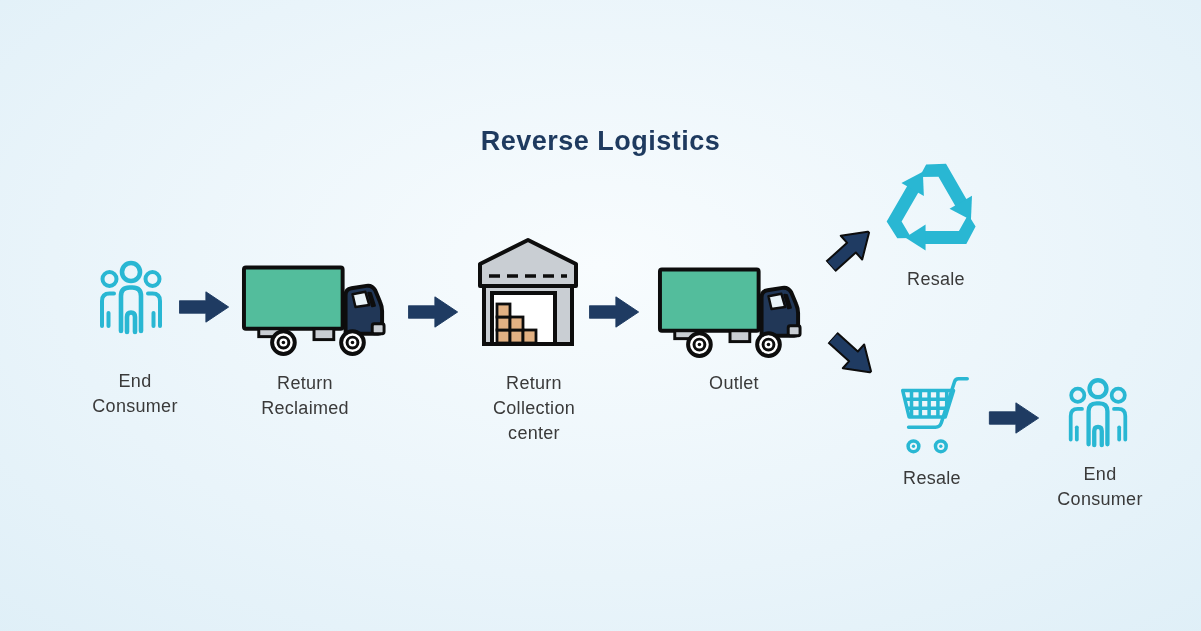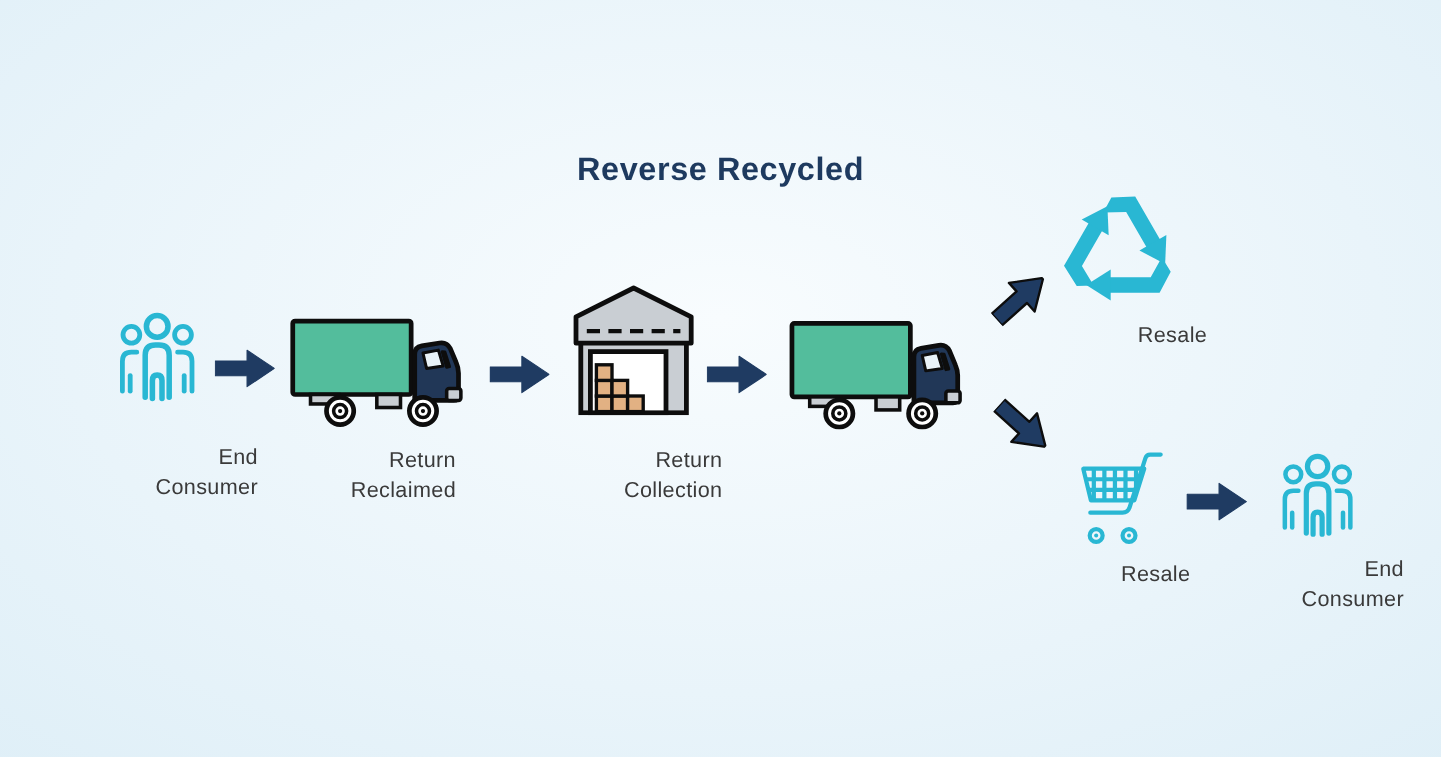--- a/index.html
+++ b/index.html
@@ -16,21 +16,21 @@
   }
   .title{
     position:absolute;left:0;right:0;top:126px;text-align:center;
     font-size:27px;font-weight:700;color:var(--title-navy);letter-spacing:.5px;
   }
   .icon{position:absolute;}
   .label{
     position:absolute;text-align:center;color:var(--label);
     font-size:18px;line-height:25px;letter-spacing:.3px;
   }
-  .label span{display:block;text-align:right;}
+  .label span{display:block;}
   .arrow{position:absolute;}
   .arrow svg{display:block;}
   .arrow polygon{fill:var(--navy);stroke:var(--navy);stroke-width:1;stroke-linejoin:round}
   .arrow.outlined polygon{stroke:var(--outline);stroke-width:2}
   .rot-up svg{transform:rotate(-42deg);}
   .rot-down svg{transform:rotate(42deg);}
 
   
   .people-svg circle,.people-svg path{fill:none;stroke:var(--teal);stroke-linecap:round;stroke-linejoin:round}
   .people-svg .main{stroke-width:4.6}
@@ -73,21 +73,21 @@
   #a-down{left:826px;top:336px}
   #i-cart{left:895px;top:372px}     #l-cart{left:872px;top:466px;width:120px}
   #a4{left:984px;top:400px}
   #i-people2{left:1066px;top:377px} #l-people2{left:1030px;top:462px;width:140px}
 </style>
 </head>
 <body>
 
 <div class="stage">
 
-  <div class="title">Reverse Recycled</div>
+  <div class="title">Reverse Logistics</div>
 
   <div class="icon" id="i-people1">
     <svg class="people-svg" width="68" height="82" viewBox="0 0 68 82">
       <circle class="side" cx="12.5" cy="19" r="7"></circle>
       <path class="side" d="M5 66 V41 Q5 33.5 12.5 33.5 H17"></path>
       <path class="side" d="M11.5 66 V53"></path>
       <circle class="side" cx="55.5" cy="19" r="7"></circle>
       <path class="side" d="M63 66 V41 Q63 33.5 55.5 33.5 H51"></path>
       <path class="side" d="M56.5 66 V53"></path>
       <circle class="main" cx="34" cy="12" r="9"></circle>
@@ -148,20 +148,21 @@
       <rect class="w-box" x="33" y="94" width="13" height="13"></rect>
       <rect class="w-box" x="46" y="94" width="13" height="13"></rect>
       <rect class="w-box" x="20" y="81" width="13" height="13"></rect>
       <rect class="w-box" x="33" y="81" width="13" height="13"></rect>
       <rect class="w-box" x="20" y="68" width="13" height="13"></rect>
     </svg>
   </div>
   <div class="label" id="l-wh">
     <span>Return</span>
     <span>Collection</span>
+    <span>center</span>
   </div>
 
   <div class="arrow" id="a3">
     <svg width="50" height="36" viewBox="0 0 52 38">
         <polygon points="0,12.5 28,12.5 28,3 52,19 28,35 28,25.5 0,25.5"></polygon>
       </svg>
   </div>
 
   <div class="icon" id="i-truck2">
     <svg width="148" height="92" viewBox="0 0 150 92">
@@ -178,20 +179,21 @@
           <circle class="t-wheel-dot" cx="43" cy="79" r="1.8"></circle>
         </g>
       <g>
           <circle class="t-wheel-outer" cx="113" cy="79" r="11.5"></circle>
           <circle class="t-wheel-inner" cx="113" cy="79" r="5.5"></circle>
           <circle class="t-wheel-dot" cx="113" cy="79" r="1.8"></circle>
         </g>
     </svg>
   </div>
   <div class="label" id="l-truck2">
+    <span>Outlet</span>
   </div>
 
   <div class="arrow outlined rot-up" id="a-up">
     <svg width="52" height="38" viewBox="0 0 52 38">
         <polygon points="0,12.5 28,12.5 28,3 52,19 28,35 28,25.5 0,25.5"></polygon>
       </svg>
   </div>
 
   <div class="icon" id="i-recycle">
     <svg class="recycle-svg" width="98" height="100" viewBox="0 0 100 108">

